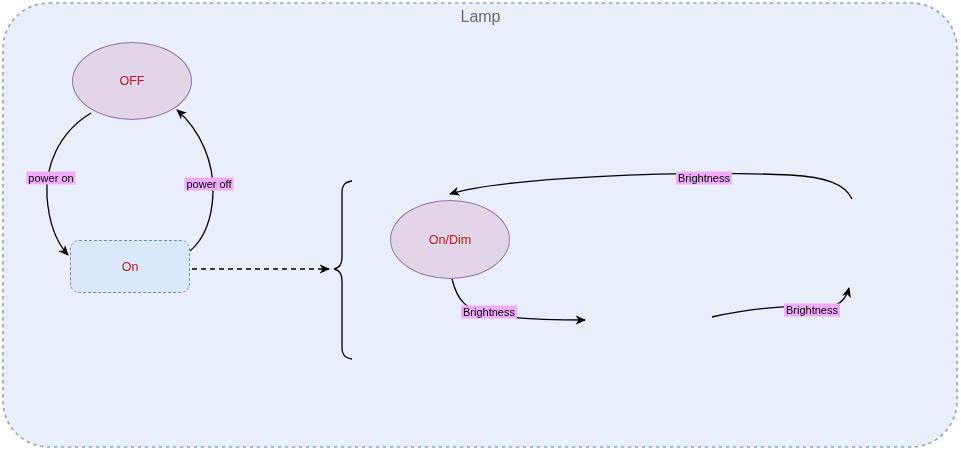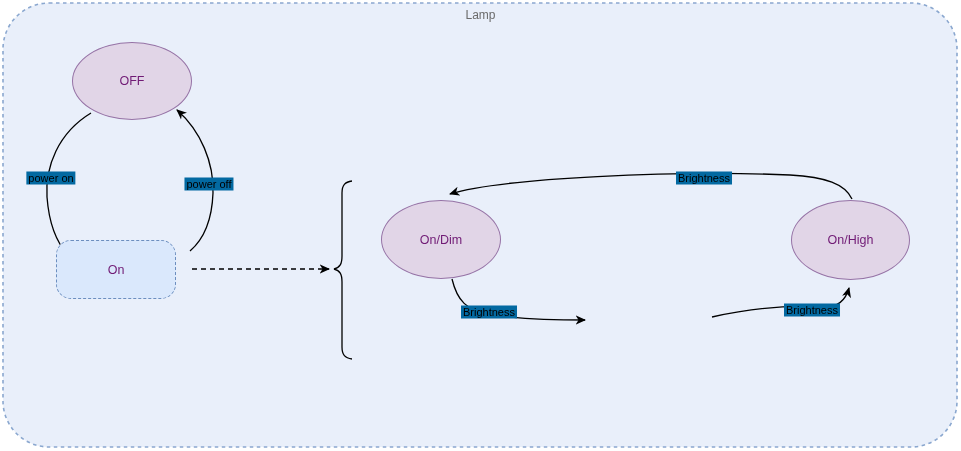--- a/index.html
+++ b/index.html
@@ -20,56 +20,56 @@
     left: 0;
     top: 0;
     width: 961px;
     height: 451px;
   }
   .lamp-title {
     position: absolute;
     left: 50%;
     top: 8px;
     transform: translateX(-50%);
-    font-size: 12px;
+    font-size: 16px;
     color: #6b6b6b;
     white-space: nowrap;
   }
   .state {
     position: absolute;
     display: flex;
     align-items: center;
     justify-content: center;
     box-sizing: border-box;
     font-size: 12.5px;
-    color: #701a75;
+    color: #b91c1c;
     text-align: right;
   }
   .state-ellipse {
     border-radius: 50%;
     background: #e1d5e7;
     border: 1px solid #9673a6;
   }
   .state-off  { left: 72px;  top: 42px;  width: 120px; height: 78px; }
-  .state-dim  { left: 381px; top: 200px; width: 120px; height: 79px; }
+  .state-dim  { left: 390px; top: 200px; width: 120px; height: 79px; }
   .state-mid  { left: 589px; top: 281px; width: 122px; height: 79px; }
   .state-high { left: 791px; top: 200px; width: 119px; height: 80px; }
   .state-on {
-    left: 56px;
+    left: 70px;
     top: 240px;
     width: 120px;
-    height: 59px;
-    border-radius: 15px;
+    height: 53px;
+    border-radius: 9px;
     background: #dae8fc;
     border: 1.3px dashed #6c8ebf;
   }
   .edge-label {
     position: absolute;
     transform: translate(-50%, -50%);
-    background: #0369a1;
+    background: #f0abfc;
     padding: 0 2px;
     font-size: 11px;
     line-height: 13px;
     color: #000000;
     white-space: nowrap;
   }
   .lbl-power-on        { left: 51px;  top: 178px; }
   .lbl-power-off       { left: 209px; top: 184px; }
   .lbl-brightness-top  { left: 704px; top: 178px; }
   .lbl-brightness-left { left: 489px; top: 312px; }
@@ -113,23 +113,20 @@
 
   <div class="state state-on">
     <span>On</span>
   </div>
 
   <div class="state state-ellipse state-dim">
     <span>On/Dim</span>
   </div>
 
 
-  <div class="state state-ellipse state-high">
-    <span>On/High</span>
-  </div>
 
   <div class="edge-label lbl-power-on">power on</div>
 
   <div class="edge-label lbl-power-off">power off</div>
 
   <div class="edge-label lbl-brightness-left">Brightness</div>
 
   <div class="edge-label lbl-brightness-right">Brightness</div>
 
   <div class="edge-label lbl-brightness-top">Brightness</div>

